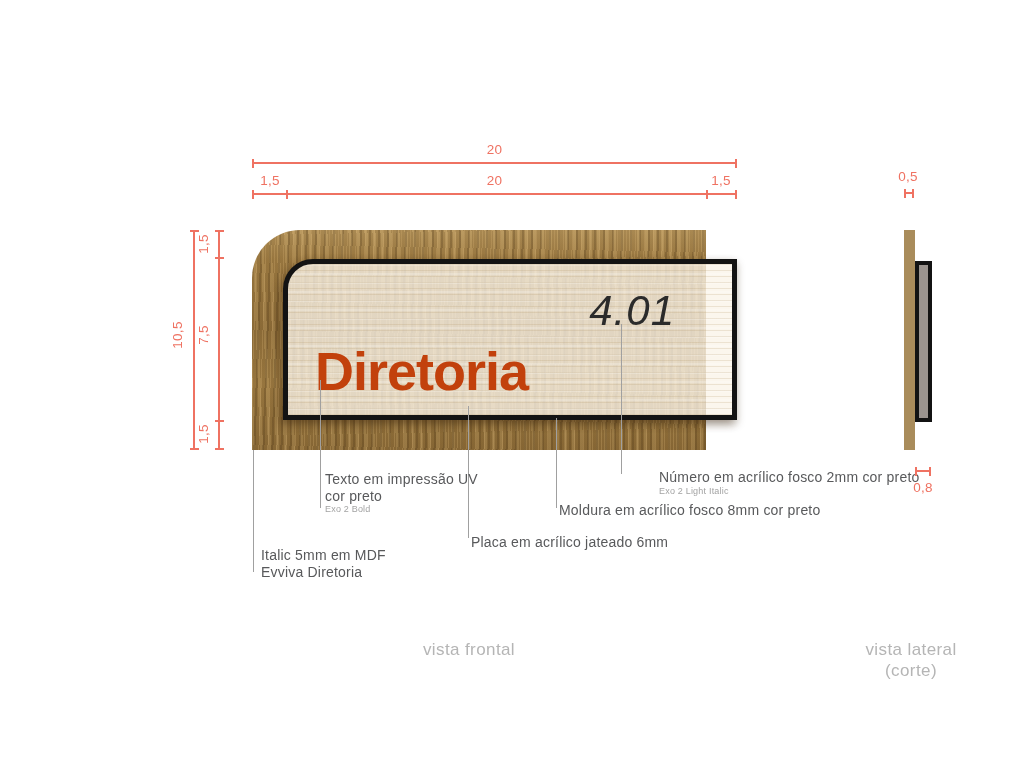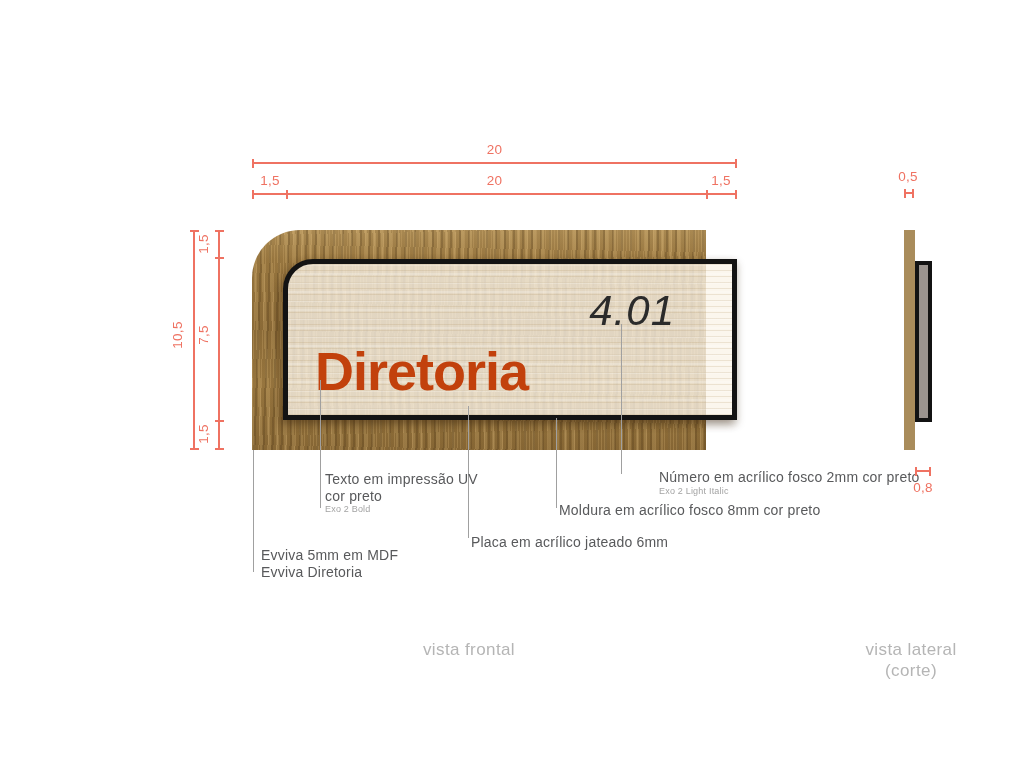--- a/index.html
+++ b/index.html
@@ -114,21 +114,21 @@
   <div class="leader" style="left:556px;top:418px;height:90px;"></div>
   <div class="leader" style="left:621px;top:324px;height:150px;"></div>
 
   <div class="callout" style="left:325px;top:471px;">
     <span class="line">Texto em impressão UV</span>
     <span class="line">cor preto</span>
     <span class="sub">Exo 2 Bold</span>
   </div>
 
   <div class="callout" style="left:261px;top:547px;">
-    <span class="line">Evviva 5mm em MDF</span>
+    <span class="line">Italic 5mm em MDF</span>
     <span class="line">Evviva Diretoria</span>
   </div>
 
   <div class="callout" style="left:471px;top:534px;">
     <span class="line">Placa em acrílico jateado 6mm</span>
   </div>
 
   <div class="callout" style="left:559px;top:502px;">
     <span class="line">Moldura em acrílico fosco 8mm cor preto</span>
   </div>

